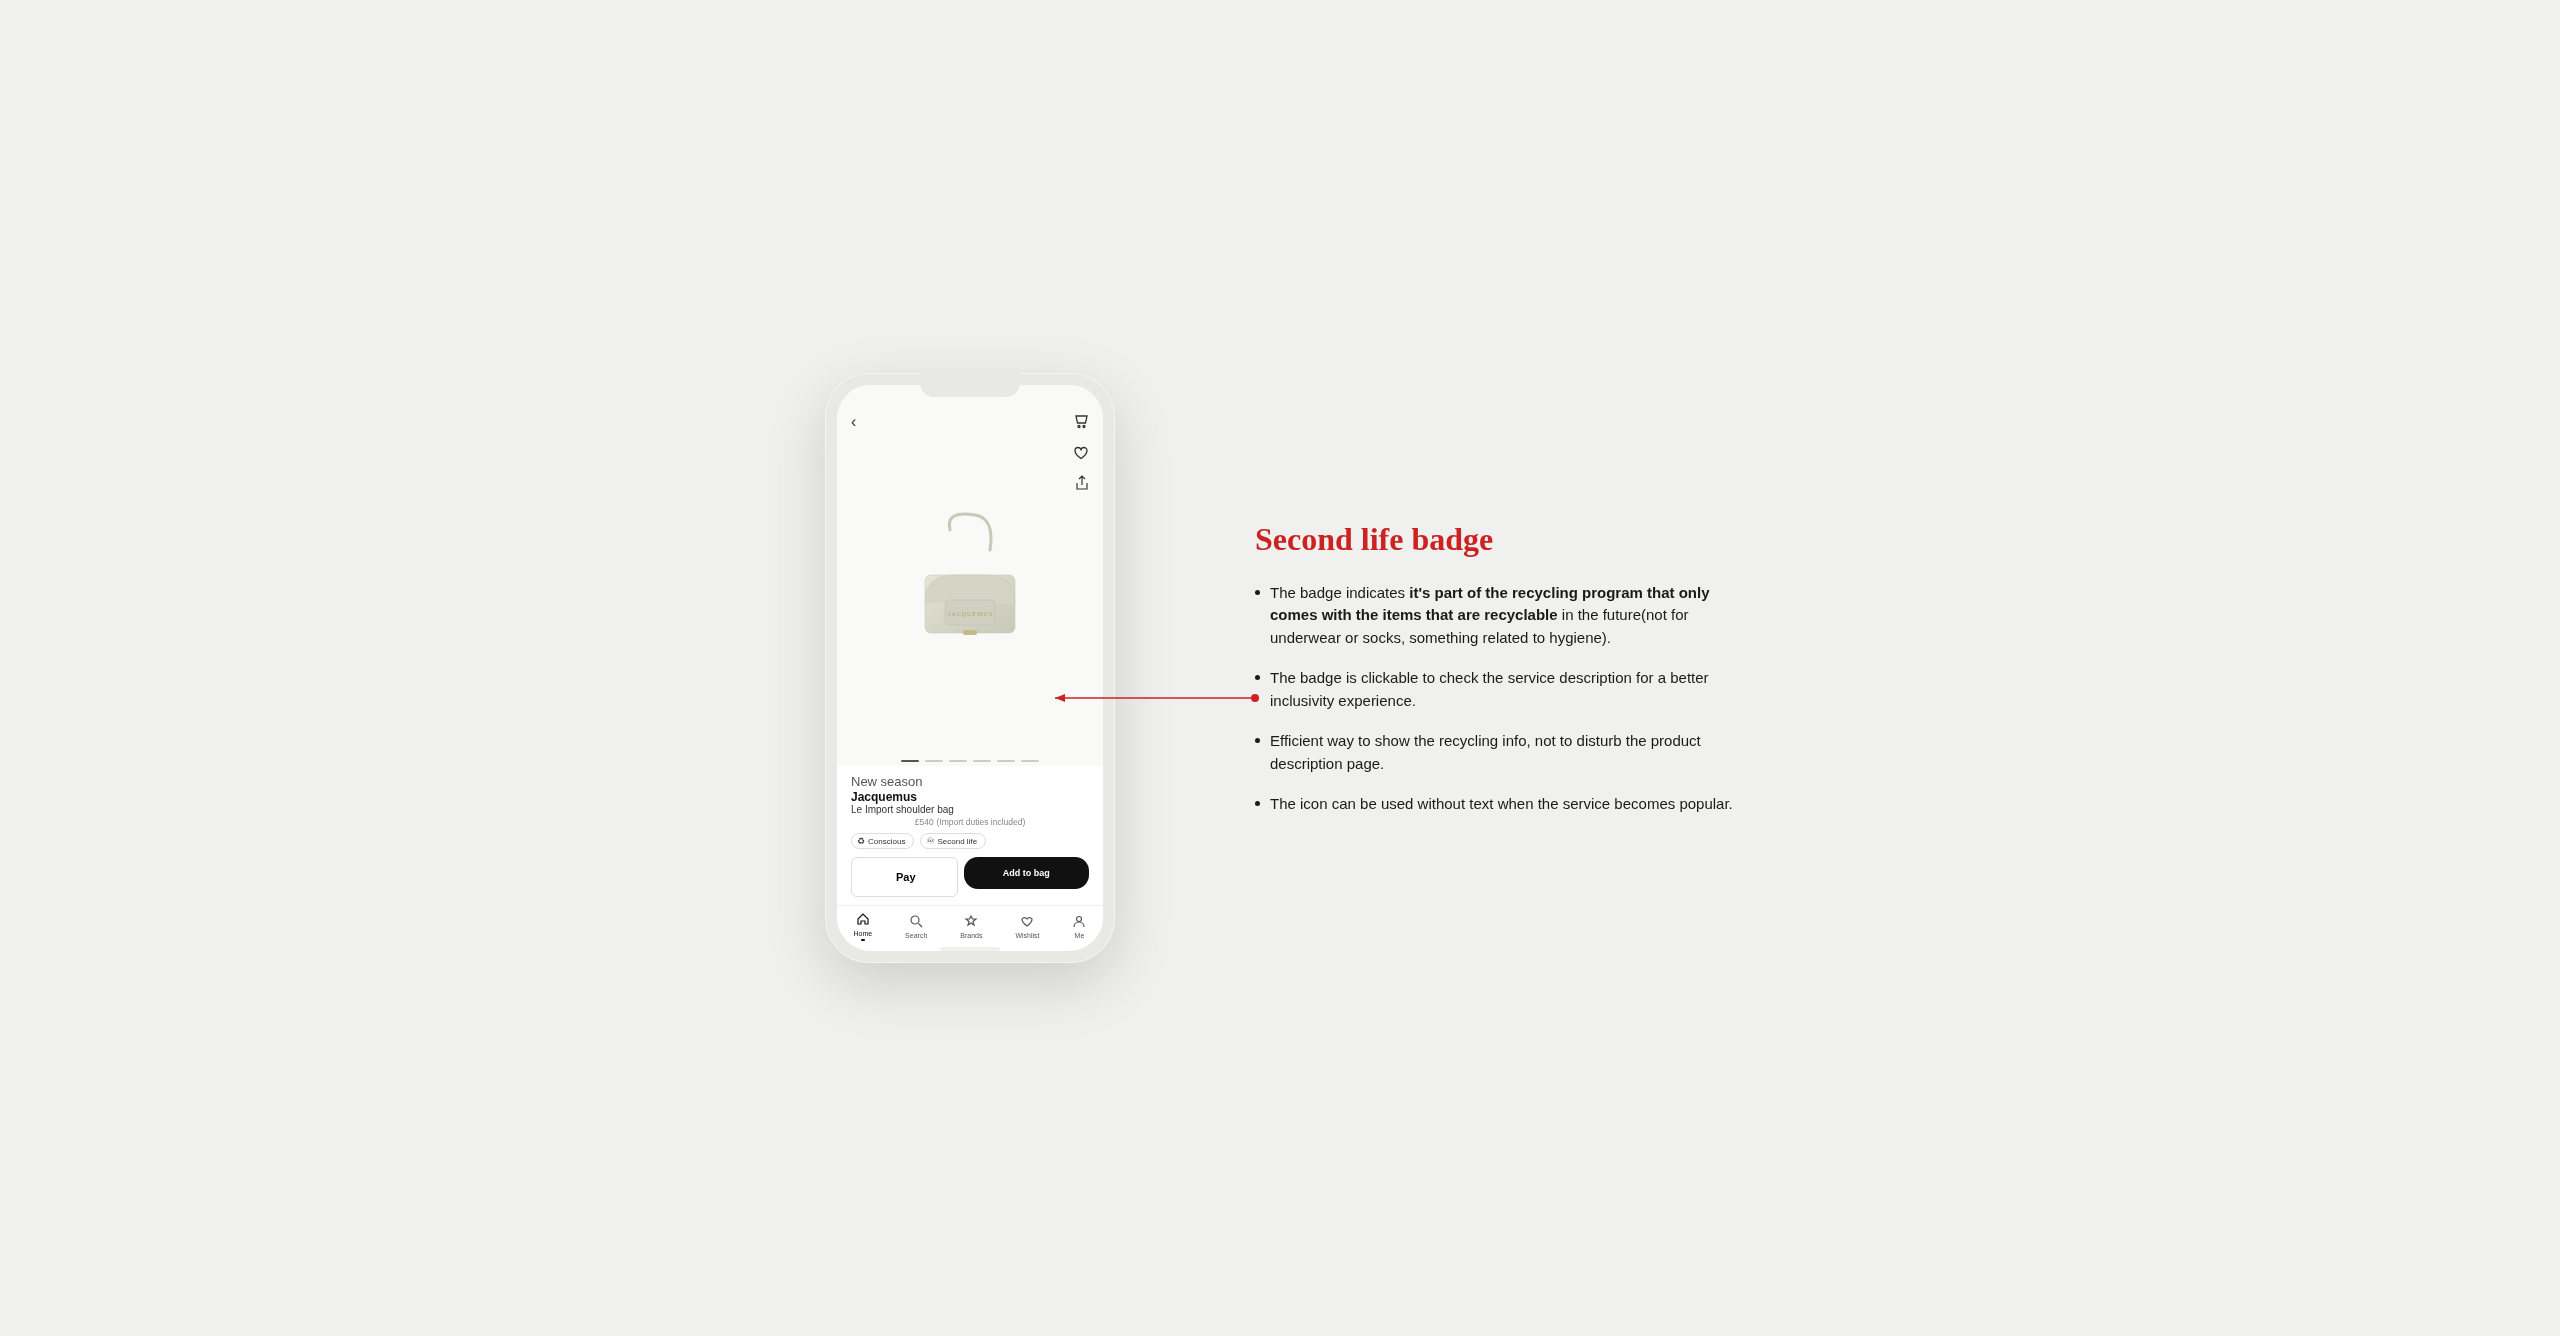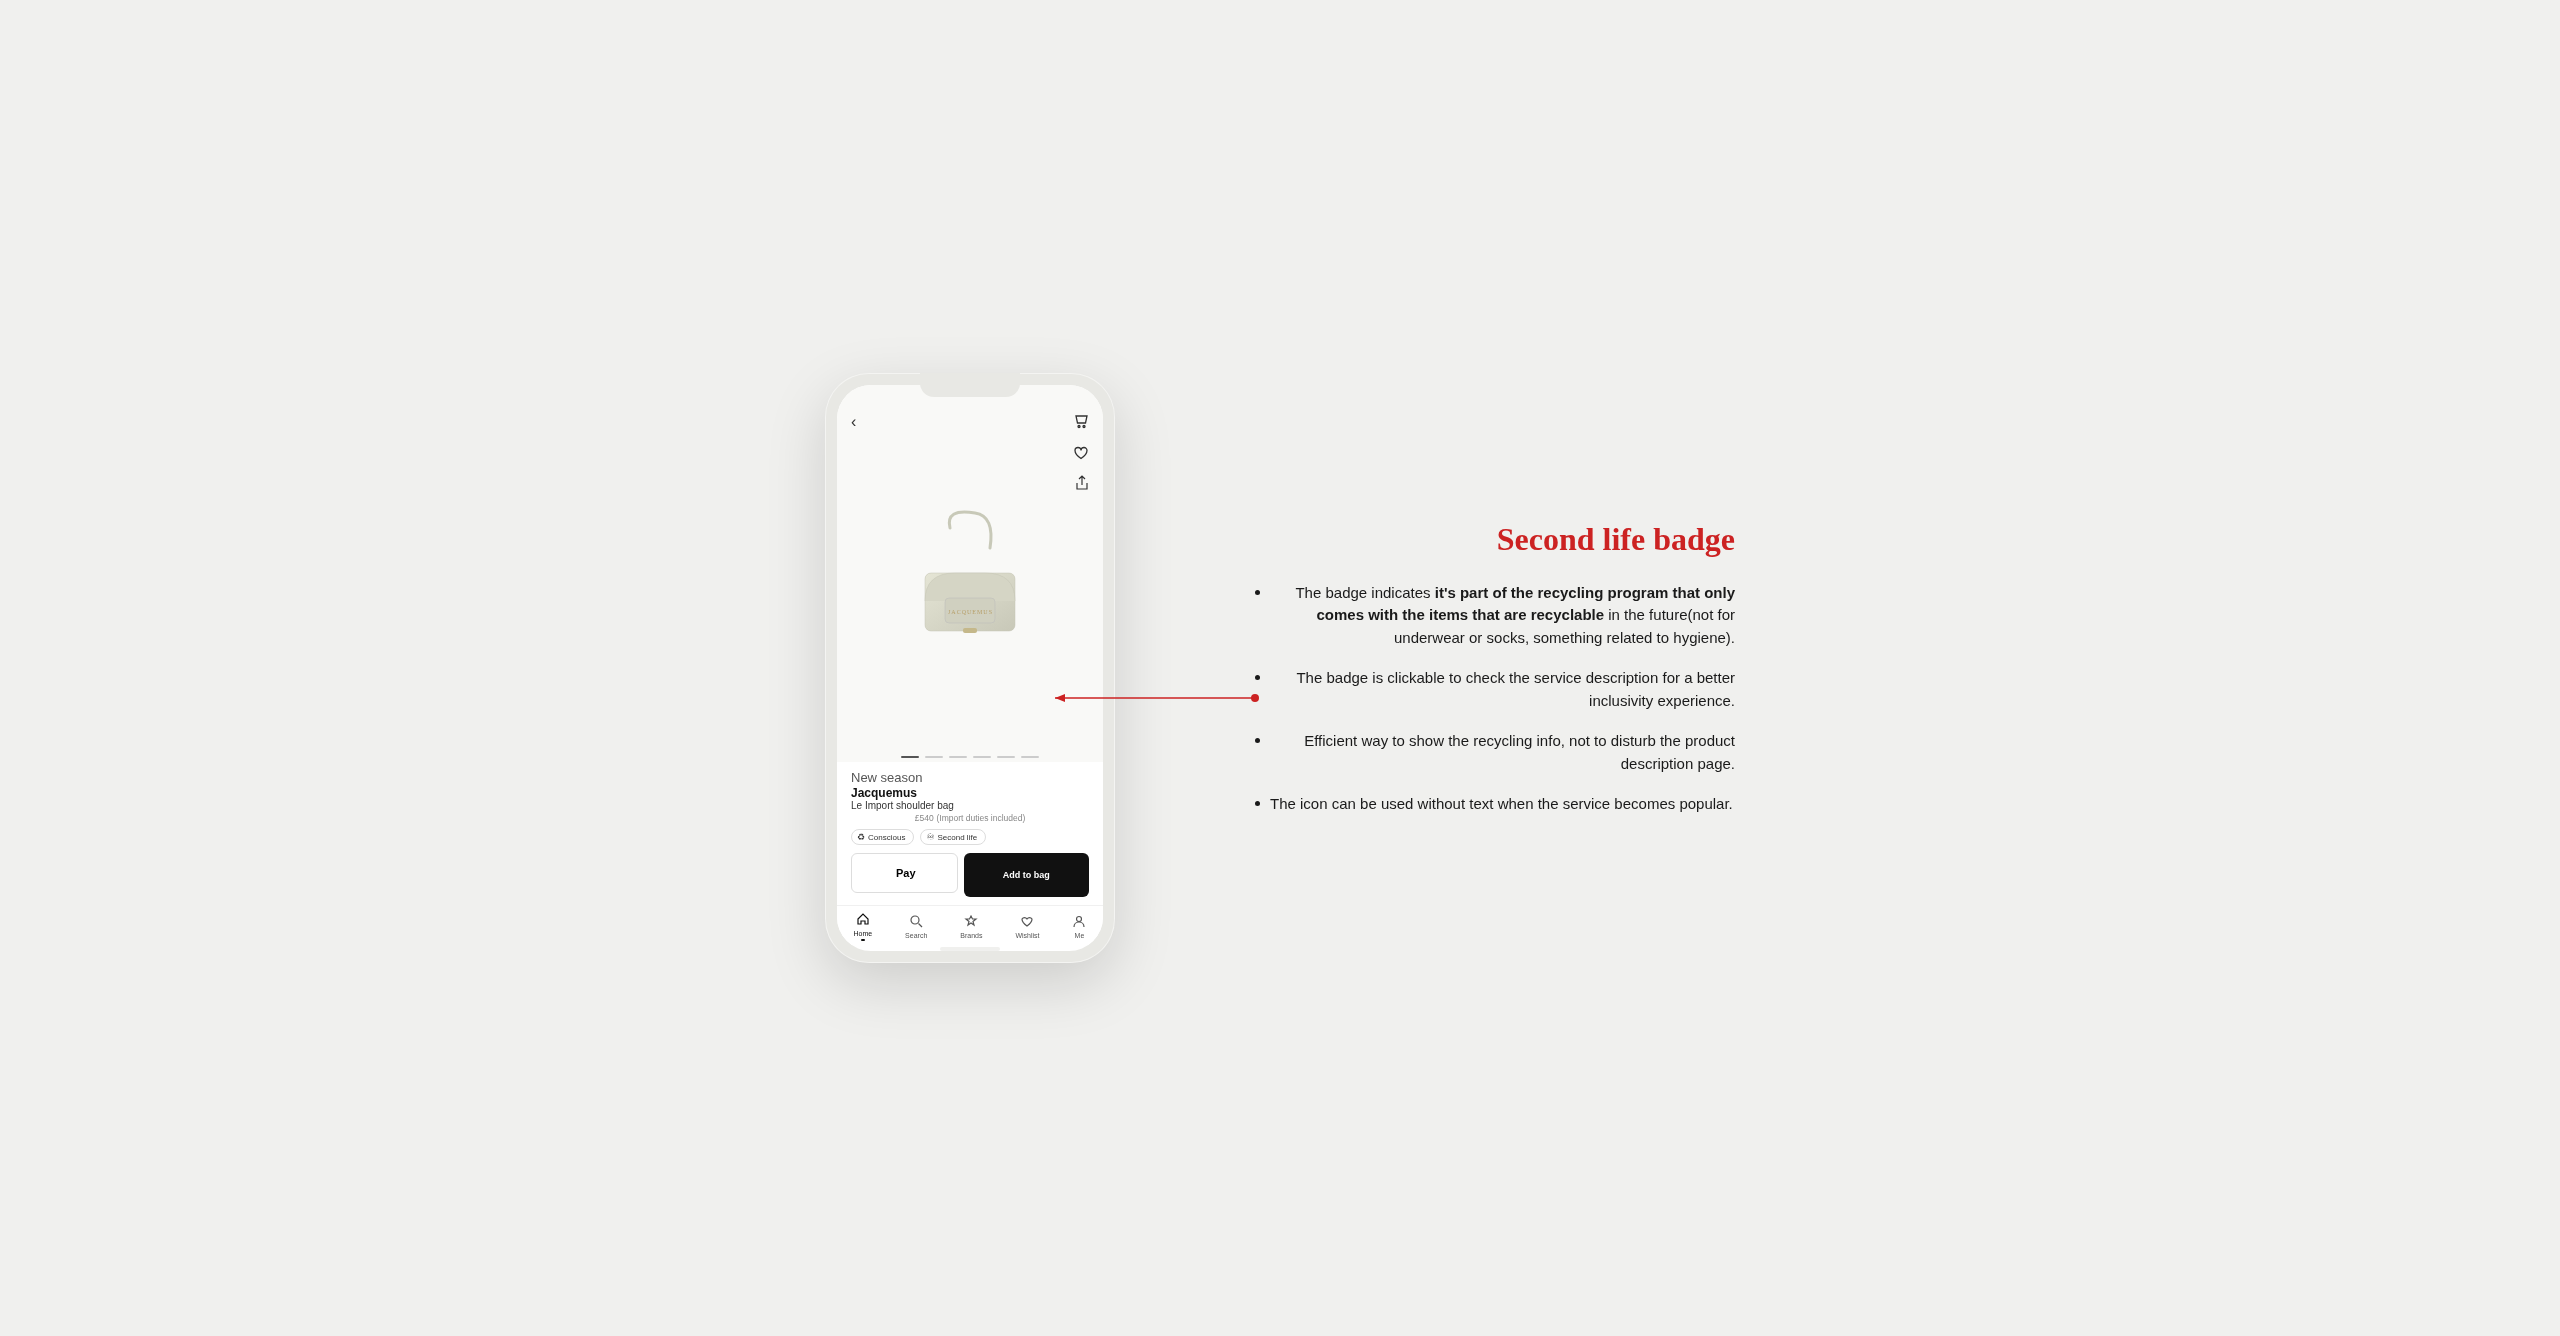--- a/index.html
+++ b/index.html
@@ -193,23 +193,23 @@
       display: flex;
       align-items: center;
       justify-content: center;
       font-size: 11px;
       font-weight: 600;
       cursor: pointer;
       gap: 3px;
     }
     .add-to-bag-btn {
       flex: 1.2;
-      height: 44px;
+      height: 32px;
       border: none;
-      border-radius: 6px;
+      border-radius: 14px;
       background: #111;
       color: #fff;
       font-size: 9px;
       font-weight: 600;
       cursor: pointer;
     }
 
     
     .bottom-nav {
       display: flex;
@@ -439,21 +439,21 @@
     </div>
 
     <svg width="220" height="40" viewBox="0 0 220 40" style="position:absolute;left:230px;top:50%;transform:translateY(-50%);margin-top:30px;">
       <line x1="0" y1="20" x2="200" y2="20" stroke="#cc2222" stroke-width="1.5"></line>
       <circle cx="200" cy="20" r="4" fill="#cc2222"></circle>
 
       <polygon points="10,16 0,20 10,24" fill="#cc2222"></polygon>
     </svg>
   </div>
 
-  <div class="description-panel" style="margin-left:60px;text-align:right;">
+  <div class="description-panel" style="margin-left:60px;">
     <h2 class="section-title">Second life badge</h2>
     <ul class="bullet-list">
       <li class="bullet-item">
         <div class="bullet-dot"></div>
         <div class="bullet-text">
           The badge indicates <strong>it's part of the recycling program that only comes with the items that are recyclable</strong> in the future(not for underwear or socks, something related to hygiene).
         </div>
       </li>
       <li class="bullet-item">
         <div class="bullet-dot"></div>

